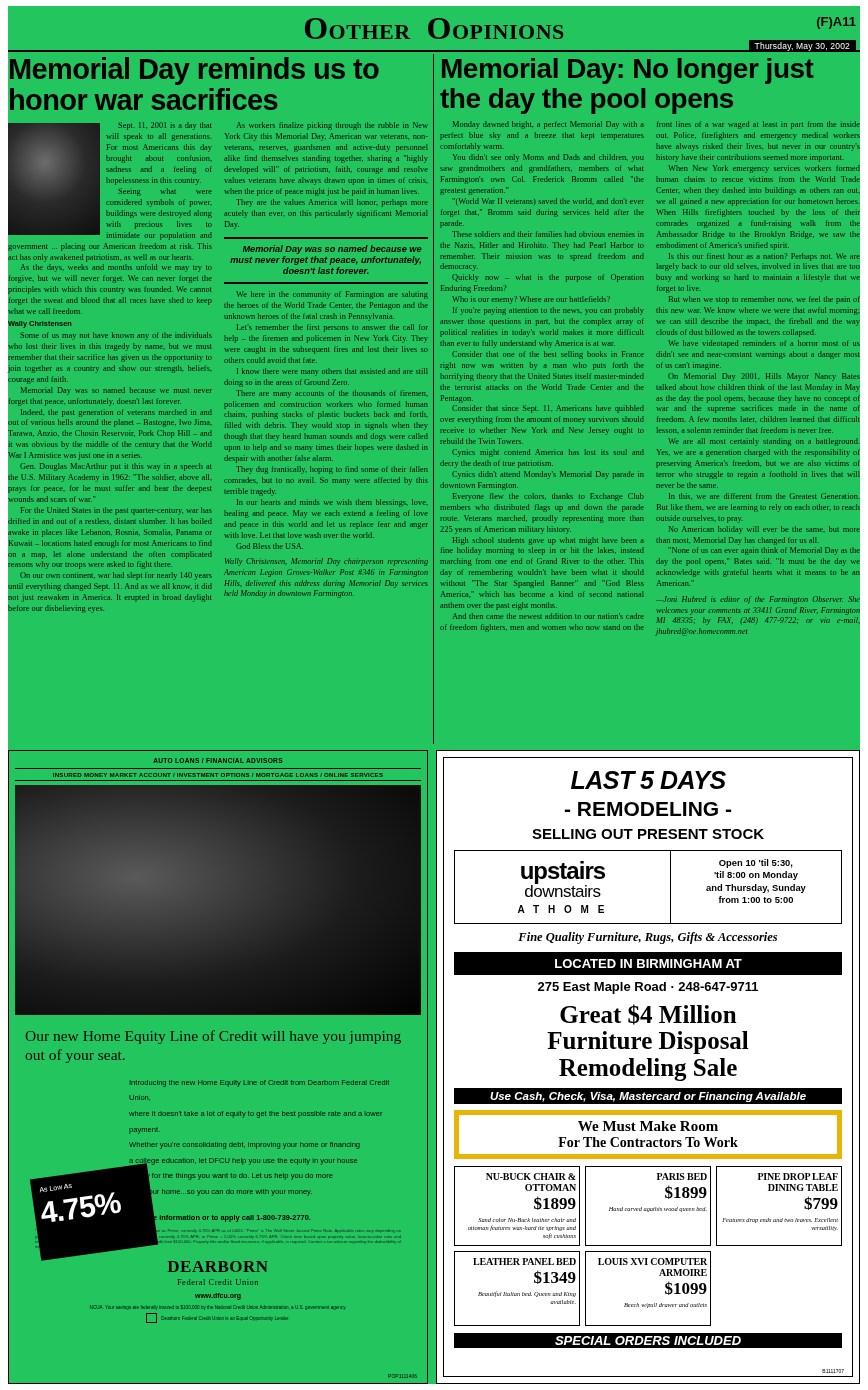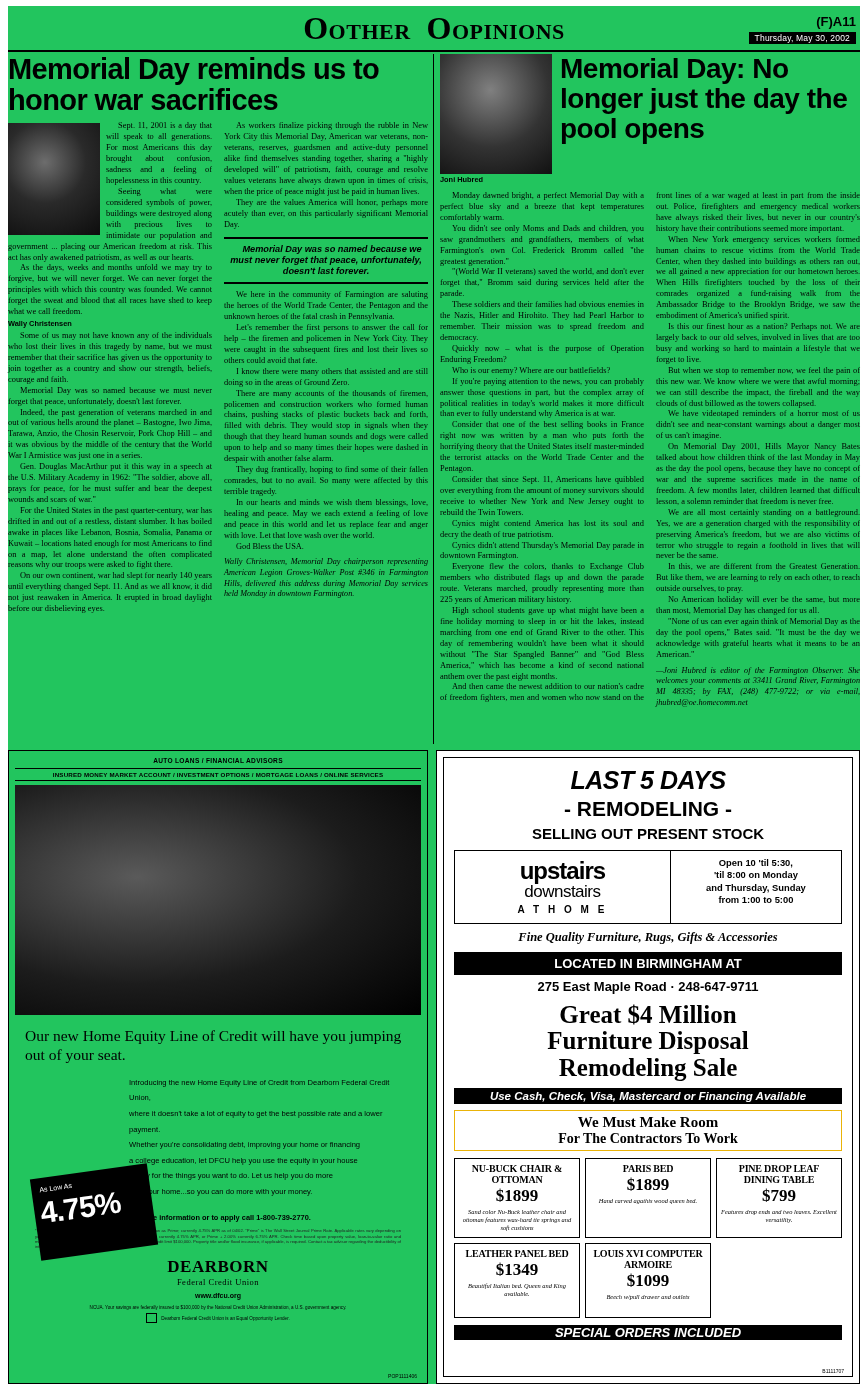--- a/index.html
+++ b/index.html
@@ -5,21 +5,21 @@
   html,body{margin:0;padding:0;background:#8a8a8a;}
   body{font-family:"Liberation Serif", serif;}
   .page{width:868px;height:1390px;background:#fff;position:relative;overflow:hidden;}
   .inner{position:absolute;left:8px;top:6px;width:852px;height:1378px;background:#22c55e;}
 
   
   .masthead{position:relative;height:44px;border-bottom:2px solid #000;}
   .masthead .title{position:absolute;left:0;right:0;top:4px;text-align:center;font-family:"Liberation Serif",serif;font-weight:bold;font-size:30px;letter-spacing:.5px;}
   .masthead .title .sc{font-size:22px;}
   .masthead .folio{position:absolute;right:4px;top:8px;font-family:"Liberation Sans",sans-serif;font-weight:bold;font-size:13px;}
-  .dateband{position:absolute;right:4px;top:26px;background:#000;color:#fff;font-family:"Liberation Sans",sans-serif;font-size:8.5px;padding:1px 6px;letter-spacing:.2px;}
+  .dateband{position:absolute;right:4px;top:34px;background:#000;color:#fff;font-family:"Liberation Sans",sans-serif;font-size:8.5px;padding:1px 6px;letter-spacing:.2px;}
 
   
   .edit{position:absolute;left:0;top:48px;width:852px;height:690px;}
   .lefthalf{position:absolute;left:0;top:0;width:420px;height:690px;}
   .righthalf{position:absolute;left:432px;top:0;width:420px;height:690px;}
   .vline{position:absolute;left:425px;top:0;width:1px;height:690px;background:#000;}
 
   h1.head{font-family:"Liberation Sans",sans-serif;font-weight:bold;font-size:29px;line-height:1.06;letter-spacing:-0.6px;margin:0 0 6px 0;}
   h1.head2{font-family:"Liberation Sans",sans-serif;font-weight:bold;font-size:28px;line-height:1.08;letter-spacing:-0.5px;margin:0 0 6px 0;}
 
@@ -74,26 +74,26 @@
   .ur-logo{flex:1.25;padding:8px 6px;text-align:center;}
   .ur-logo .up{font-family:"Liberation Sans",sans-serif;font-weight:bold;font-size:24px;letter-spacing:-1px;line-height:1;}
   .ur-logo .dn{font-family:"Liberation Sans",sans-serif;font-size:17px;letter-spacing:-.5px;line-height:1.1;}
   .ur-logo .at{font-family:"Liberation Sans",sans-serif;font-weight:bold;font-size:10px;letter-spacing:3px;margin-top:2px;}
   .ur-hours{flex:1;border-left:1px solid #000;padding:6px 4px;font-family:"Liberation Sans",sans-serif;font-weight:bold;font-size:9.4px;line-height:1.32;text-align:center;}
   .ur-fine{font-family:"Liberation Serif",serif;font-style:italic;font-weight:bold;font-size:12.5px;text-align:center;margin-top:6px;}
   .ur-loc{border:1px solid #000;margin:7px 10px 0 10px;background:#000;color:#fff;text-align:center;font-family:"Liberation Sans",sans-serif;font-weight:bold;font-size:13px;padding:3px 0;}
   .ur-addr{text-align:center;font-family:"Liberation Sans",sans-serif;font-weight:bold;font-size:13px;margin-top:4px;}
   .great{font-family:"Liberation Serif",serif;font-weight:bold;font-size:25px;text-align:center;line-height:1.07;margin-top:8px;}
   .useband{background:#000;color:#fff;font-family:"Liberation Sans",sans-serif;font-weight:bold;font-style:italic;font-size:11.5px;text-align:center;margin:6px 10px 0 10px;padding:2px 0;}
-  .room{border:1px solid #eab308;margin:6px 10px 0 10px;text-align:center;padding:3px 0;}
+  .room{border:5px solid #eab308;margin:6px 10px 0 10px;text-align:center;padding:3px 0;}
   .room .l1{font-family:"Liberation Serif",serif;font-weight:bold;font-size:15px;}
   .room .l2{font-family:"Liberation Serif",serif;font-weight:bold;font-size:14px;}
   .room .l3{font-family:"Liberation Sans",sans-serif;font-weight:bold;font-size:12px;margin-top:1px;}
   .grid{display:grid;grid-template-columns:1fr 1fr 1fr;gap:5px;margin:7px 10px 0 10px;}
-  .cell{border:1px solid #000;text-align:center;padding:4px 3px 5px 3px;min-height:64px;}
+  .cell{border:1px solid #000;text-align:right;padding:4px 3px 5px 3px;min-height:64px;}
   .cell .nm{font-family:"Liberation Serif",serif;font-weight:bold;font-size:10px;letter-spacing:-.2px;}
   .cell .pr{font-family:"Liberation Serif",serif;font-weight:bold;font-size:17px;margin-top:1px;}
   .cell .ds{font-family:"Liberation Serif",serif;font-style:italic;font-size:6.4px;line-height:1.25;margin-top:2px;}
   .special{background:#000;color:#fff;font-family:"Liberation Sans",sans-serif;font-weight:bold;font-style:italic;font-size:13px;text-align:center;margin:7px 10px 0 10px;padding:0 0;}
   .ur-code{position:absolute;right:8px;bottom:2px;font-size:5px;font-family:"Liberation Sans",sans-serif;}
 </style>
 </head>
 <body>
 
 <div class="page">
@@ -136,38 +136,34 @@
         <p>There are many accounts of the thousands of firemen, policemen and construction workers who formed human chains, pushing stacks of plastic buckets back and forth, filled with debris. They would stop in signals when they though that they heard human sounds and dogs were called upon to help and so many times their hopes were dashed in despair with another false alarm.</p>
         <p>They dug frantically, hoping to find some of their fallen comrades, but to no avail. So many were affected by this terrible tragedy.</p>
         <p>In our hearts and minds we wish them blessings, love, healing and peace. May we each extend a feeling of love and peace in this world and let us replace fear and anger with love. Let that love wash over the world.</p>
         <p>God Bless the USA.</p>
         <div class="sig">Wally Christensen, Memorial Day chairperson representing American Legion Groves-Walker Post #346 in Farmington Hills, delivered this address during Memorial Day services held Monday in downtown Farmington.</div>
       </div>
     </div>
 
     <div class="righthalf">
       <div style="display:flex;align-items:flex-start;">
-        <div class="mugwrap">
-          <div class="mug"></div>
-          <div class="cap">Joni Hubred</div>
-        </div>
         <h1 class="head2" style="flex:1">Memorial Day: No longer just the day the pool opens</h1>
       </div>
       <div class="bodytext cols2">
         <p class="first">Monday dawned bright, a perfect Memorial Day with a perfect blue sky and a breeze that kept temperatures comfortably warm.</p>
         <p>You didn't see only Moms and Dads and children, you saw grandmothers and grandfathers, members of what Farmington's own Col. Frederick Bromm called "the greatest generation."</p>
         <p>"(World War II veterans) saved the world, and don't ever forget that," Bromm said during services held after the parade.</p>
         <p>These soldiers and their families had obvious enemies in the Nazis, Hitler and Hirohito. They had Pearl Harbor to remember. Their mission was to spread freedom and democracy.</p>
         <p>Quickly now – what is the purpose of Operation Enduring Freedom?</p>
         <p>Who is our enemy? Where are our battlefields?</p>
         <p>If you're paying attention to the news, you can probably answer those questions in part, but the complex array of political realities in today's world makes it more difficult than ever to fully understand why America is at war.</p>
         <p>Consider that one of the best selling books in France right now was written by a man who puts forth the horrifying theory that the United States itself master-minded the terrorist attacks on the World Trade Center and the Pentagon.</p>
         <p>Consider that since Sept. 11, Americans have quibbled over everything from the amount of money survivors should receive to whether New York and New Jersey ought to rebuild the Twin Towers.</p>
         <p>Cynics might contend America has lost its soul and decry the death of true patriotism.</p>
-        <p>Cynics didn't attend Thursday's Memorial Day parade in downtown Farmington.</p>
+        <p>Cynics didn't attend Monday's Memorial Day parade in downtown Farmington.</p>
         <p>Everyone flew the colors, thanks to Exchange Club members who distributed flags up and down the parade route. Veterans marched, proudly representing more than 225 years of American military history.</p>
         <p>High school students gave up what might have been a fine holiday morning to sleep in or hit the lakes, instead marching from one end of Grand River to the other. This day of remembering wouldn't have been what it should without "The Star Spangled Banner" and "God Bless America," which has become a kind of second national anthem over the past eight months.</p>
         <p>And then came the newest addition to our nation's cadre of freedom fighters, men and women who now stand on the front lines of a war waged at least in part from the inside out. Police, firefighters and emergency medical workers have always risked their lives, but never in our country's history have their contributions seemed more important.</p>
         <p>When New York emergency services workers formed human chains to rescue victims from the World Trade Center, when they dashed into buildings as others ran out, we all gained a new appreciation for our hometown heroes. When Hills firefighters touched by the loss of their comrades organized a fund-raising walk from the Ambassador Bridge to the Brooklyn Bridge, we saw the embodiment of America's unified spirit.</p>
         <p>Is this our finest hour as a nation? Perhaps not. We are largely back to our old selves, involved in lives that are too busy and working so hard to maintain a lifestyle that we forget to live.</p>
         <p>But when we stop to remember now, we feel the pain of this new war. We know where we were that awful morning; we can still describe the impact, the fireball and the way clouds of dust billowed as the towers collapsed.</p>
         <p>We have videotaped reminders of a horror most of us didn't see and near-constant warnings about a danger most of us can't imagine.</p>
         <p>On Memorial Day 2001, Hills Mayor Nancy Bates talked about how children think of the last Monday in May as the day the pool opens, because they have no concept of war and the supreme sacrifices made in the name of freedom. A few months later, children learned that difficult lesson, a solemn reminder that freedom is never free.</p>
         <p>We are all most certainly standing on a battleground. Yes, we are a generation charged with the responsibility of preserving America's freedom, but we are also victims of terror who struggle to regain a foothold in lives that will never be the same.</p>
         <p>In this, we are different from the Greatest Generation. But like them, we are learning to rely on each other, to reach outside ourselves, to pray.</p>

